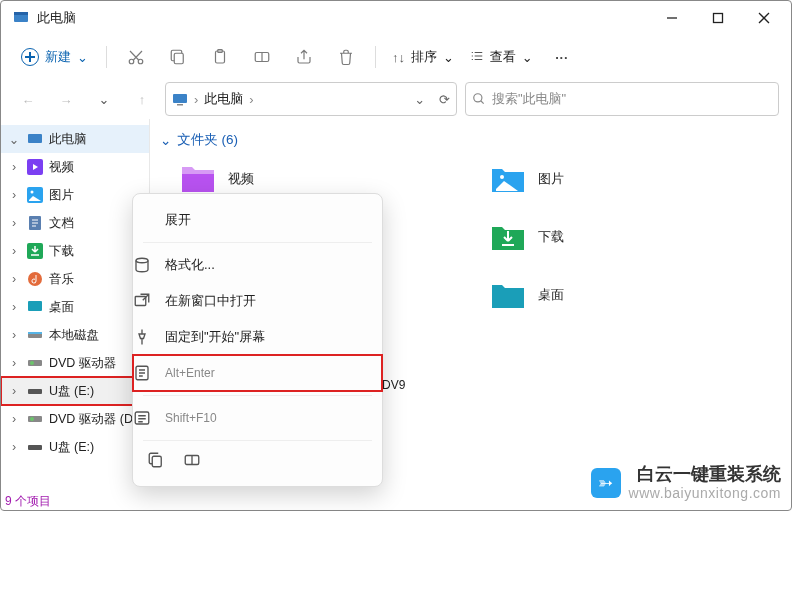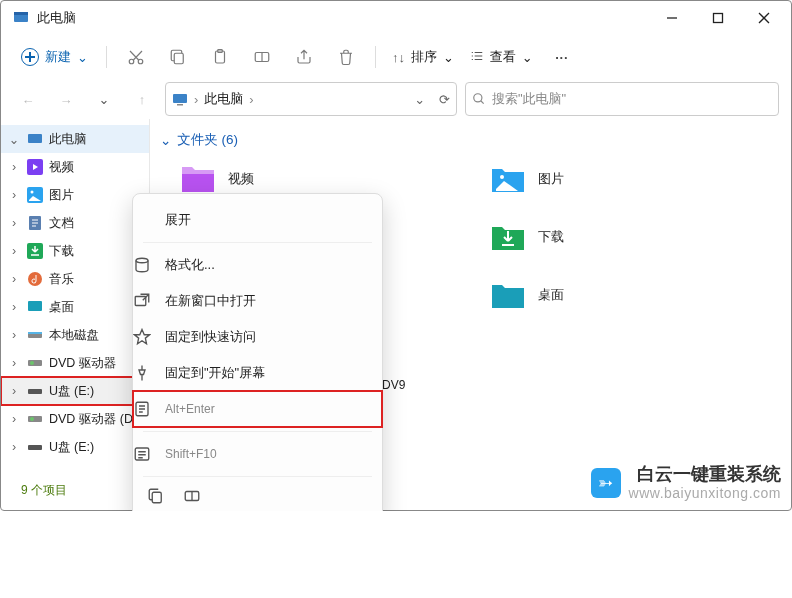--- a/index.html
+++ b/index.html
@@ -46,21 +46,21 @@
 .drive-sub{color:#777}
 .ctxmenu{position:absolute;left:131px;top:192px;width:249px;background:#fdfdfd;border:1px solid #ddd;border-radius:8px;box-shadow:0 8px 24px rgba(0,0,0,.18);padding:8px 0}
 .ctx-item{display:flex;align-items:center;gap:14px;height:36px;padding:0 0;font-size:13px}
 .ctx-item .cicon{width:18px;height:18px;color:#555;display:flex;align-items:center;justify-content:center}
 .ctx-item .clabel{flex:1}
 .ctx-item .ckey{color:#888;font-size:12px}
 .ctx-item.noicon .cicon{width:18px}
 .ctx-item.highlight{outline:2px solid #d22;outline-offset:-1px}
 .ctx-sep{height:1px;background:#eee;margin:4px 10px}
 .ctx-iconrow{display:flex;gap:18px;padding:6px 14px}
-.statusbar{height:28px;display:flex;align-items:flex-start;padding:0 20px;font-size:12px;color:#4d7c0f}
+.statusbar{height:28px;display:flex;align-items:flex-end;padding:0 4px;font-size:12px;color:#a21caf}
 .watermark{position:absolute;right:10px;bottom:8px;display:flex;align-items:center;gap:8px}
 .wm-ico{width:30px;height:30px;background:#2aa3ef;border-radius:6px;display:flex;align-items:center;justify-content:center;color:#fff;font-size:18px}
 .wm-txt{text-align:right;line-height:1.2}
 .wm-txt .big{font-size:18px;font-weight:600;color:#333}
 .wm-txt .sm{font-size:14px;color:#aaa;letter-spacing:.5px}
 </style>
 </head>
 <body>
 <div class="window">
 
@@ -377,28 +377,20 @@
           <svg viewBox="0 0 24 24" fill="none" stroke="currentColor" stroke-width="1.8">
             <rect x="3" y="6" width="14" height="12" rx="1"></rect>
             <path d="M10 3h11v11M21 3l-8 8"></path>
           </svg>
         </span>
         <span class="clabel">在新窗口中打开</span>
       </div>
   <div class="ctx-item">
         <span class="cicon">
           <svg viewBox="0 0 24 24" fill="none" stroke="currentColor" stroke-width="1.8">
-            <path d="m12 2 3 7h7l-5.5 4.5L18 21l-6-4-6 4 1.5-7.5L2 9h7z"></path>
-          </svg>
-        </span>
-        <span class="clabel">固定到快速访问</span>
-      </div>
-  <div class="ctx-item">
-        <span class="cicon">
-          <svg viewBox="0 0 24 24" fill="none" stroke="currentColor" stroke-width="1.8">
             <path d="M12 2v6M8 8h8l-2 6H10zM12 14v8"></path>
           </svg>
         </span>
         <span class="clabel">固定到"开始"屏幕</span>
       </div>
   <div class="ctx-item highlight">
         <span class="cicon">
           <svg viewBox="0 0 24 24" fill="none" stroke="currentColor" stroke-width="1.8">
             <rect x="4" y="3" width="16" height="18" rx="2"></rect>
             <path d="M8 8h8M8 12h8M8 16h5"></path>

